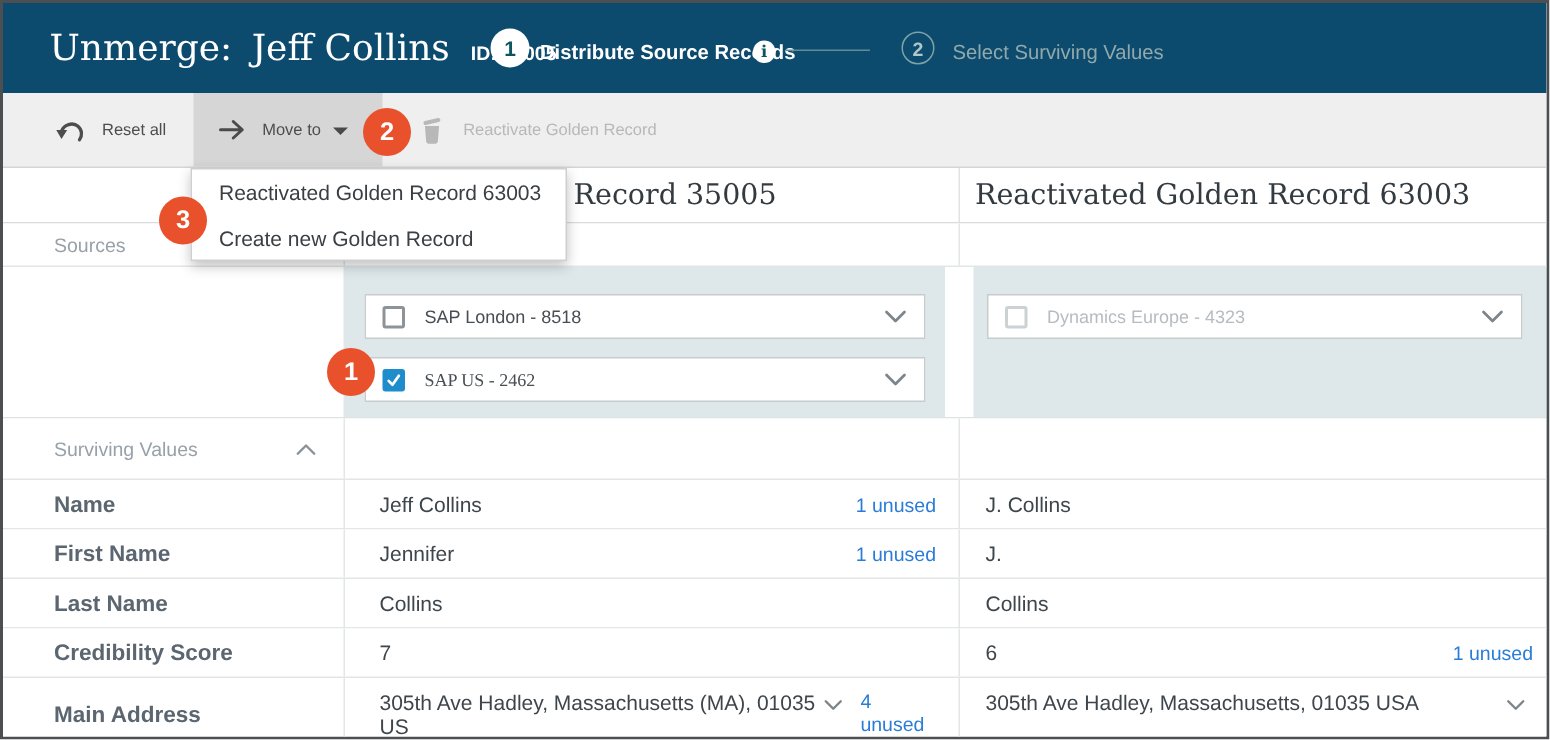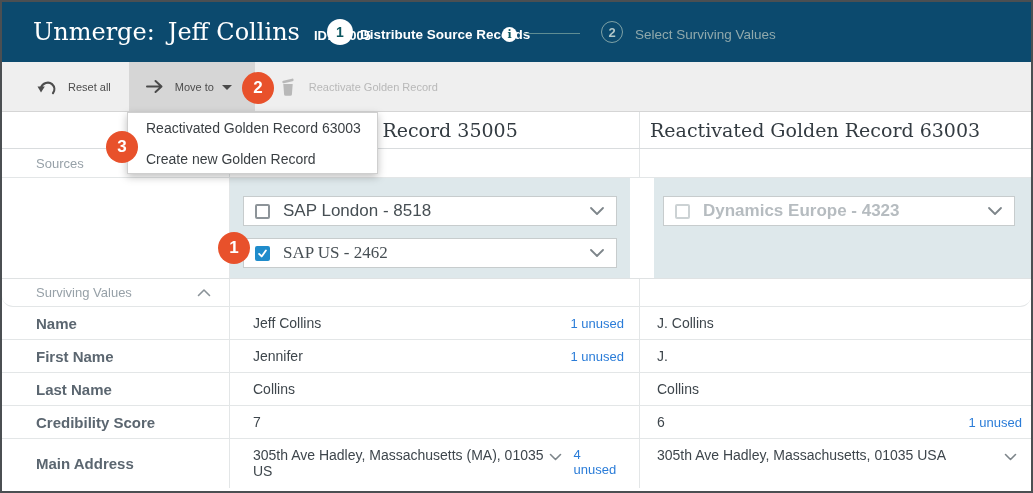--- a/index.html
+++ b/index.html
@@ -64,37 +64,37 @@
   .row .c2{flex:1; box-sizing:border-box; border-left:1px solid #e3e6e7; display:flex; align-items:center;}
   .sources-label-row{height:29px;}
   .section-label{font-size:13px; color:#97a1a8;}
   
   .sources-band{display:flex; height:101px; box-sizing:border-box; border-bottom:1px solid #dfe2e3;}
   .sources-band .side{width:227px;}
   .sources-band .c1{width:410px; box-sizing:border-box; border-left:1px solid #e3e6e7;}
   .sources-band .c2{flex:1; box-sizing:border-box;}
   .panel{height:100%; background:#dee8eb; box-sizing:border-box; position:relative;}
   .sources-band .c1 .panel{margin-right:9px;}
-  .sources-band .c2 .panel{margin-left:15px;font-weight:bold;}
+  .sources-band .c2 .panel{margin-left:10px;}
   .src-select{
     position:absolute; height:30px; background:#fff; border:1px solid #c7cccd; box-sizing:border-box;
     display:flex; align-items:center; padding:0 11px;
   }
   .c1 .src-select{left:13px; right:13px;}
   .c1 .src-1{top:18px;} .c1 .src-2{top:60px;font-family:Liberation Serif, serif;}
   .c2 .src-select{left:9px; right:16px; top:18px;}
   .cbx{width:15px; height:15px; box-sizing:border-box; border:2px solid #8d9499; background:#fff; border-radius:2px;
     display:flex; align-items:center; justify-content:center;}
   .cbx.checked{background:#1f8ccb; border-color:#1f8ccb;}
   .cbx.disabled{border-color:#ccd2d4;}
-  .src-label{margin-left:13px; font-size:17px; color:#474f54;}
+  .src-label{margin-left:13px; font-size:12px; color:#474f54;}
   .src-label.disabled{color:#b6bcc0;}
   .src-chevron{margin-left:auto;}
   
-  .sv-row{height:28px;border-radius:11px;}
+  .sv-row{height:41px;}
   .sv-row .side{justify-content:flex-start;}
   .sv-chevron{margin-left:auto; margin-right:18px;}
   
   .data-row{height:33px;}
   .field-label{font-size:15px; font-weight:bold; color:#5b6670;}
   .val-text{font-size:14px; color:#3e464c;}
   .c1 .val-text{margin-left:23px;}
   .c2 .val-text{margin-left:17px;}
   .spacer{flex:1;}
   .unused-link{font-size:13px; color:#2a7cd8; text-decoration:none; cursor:pointer;}

